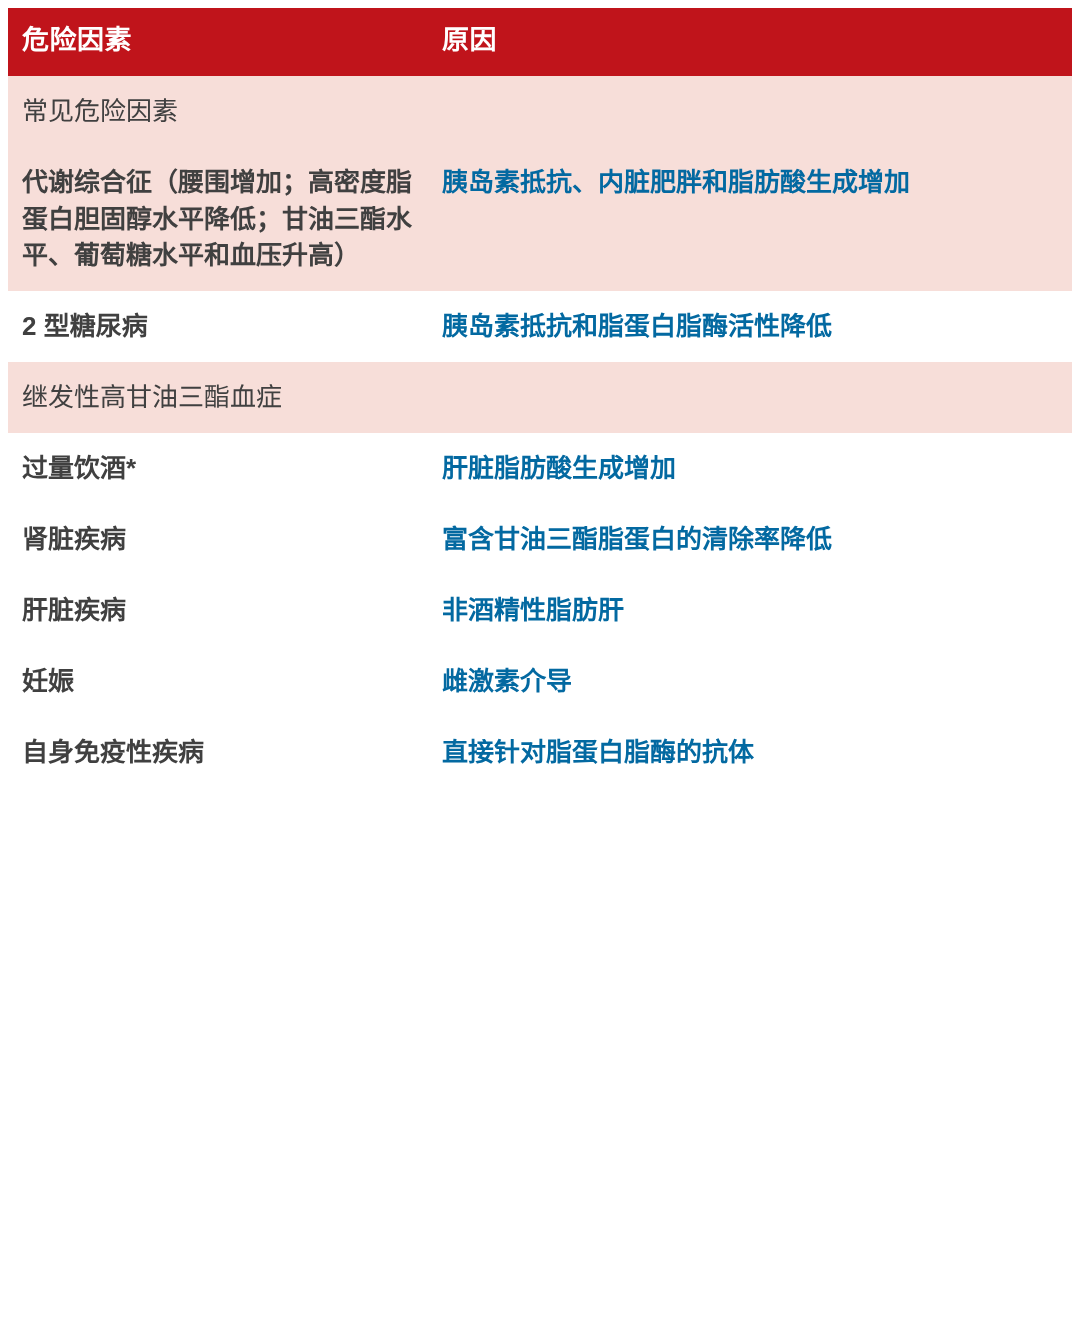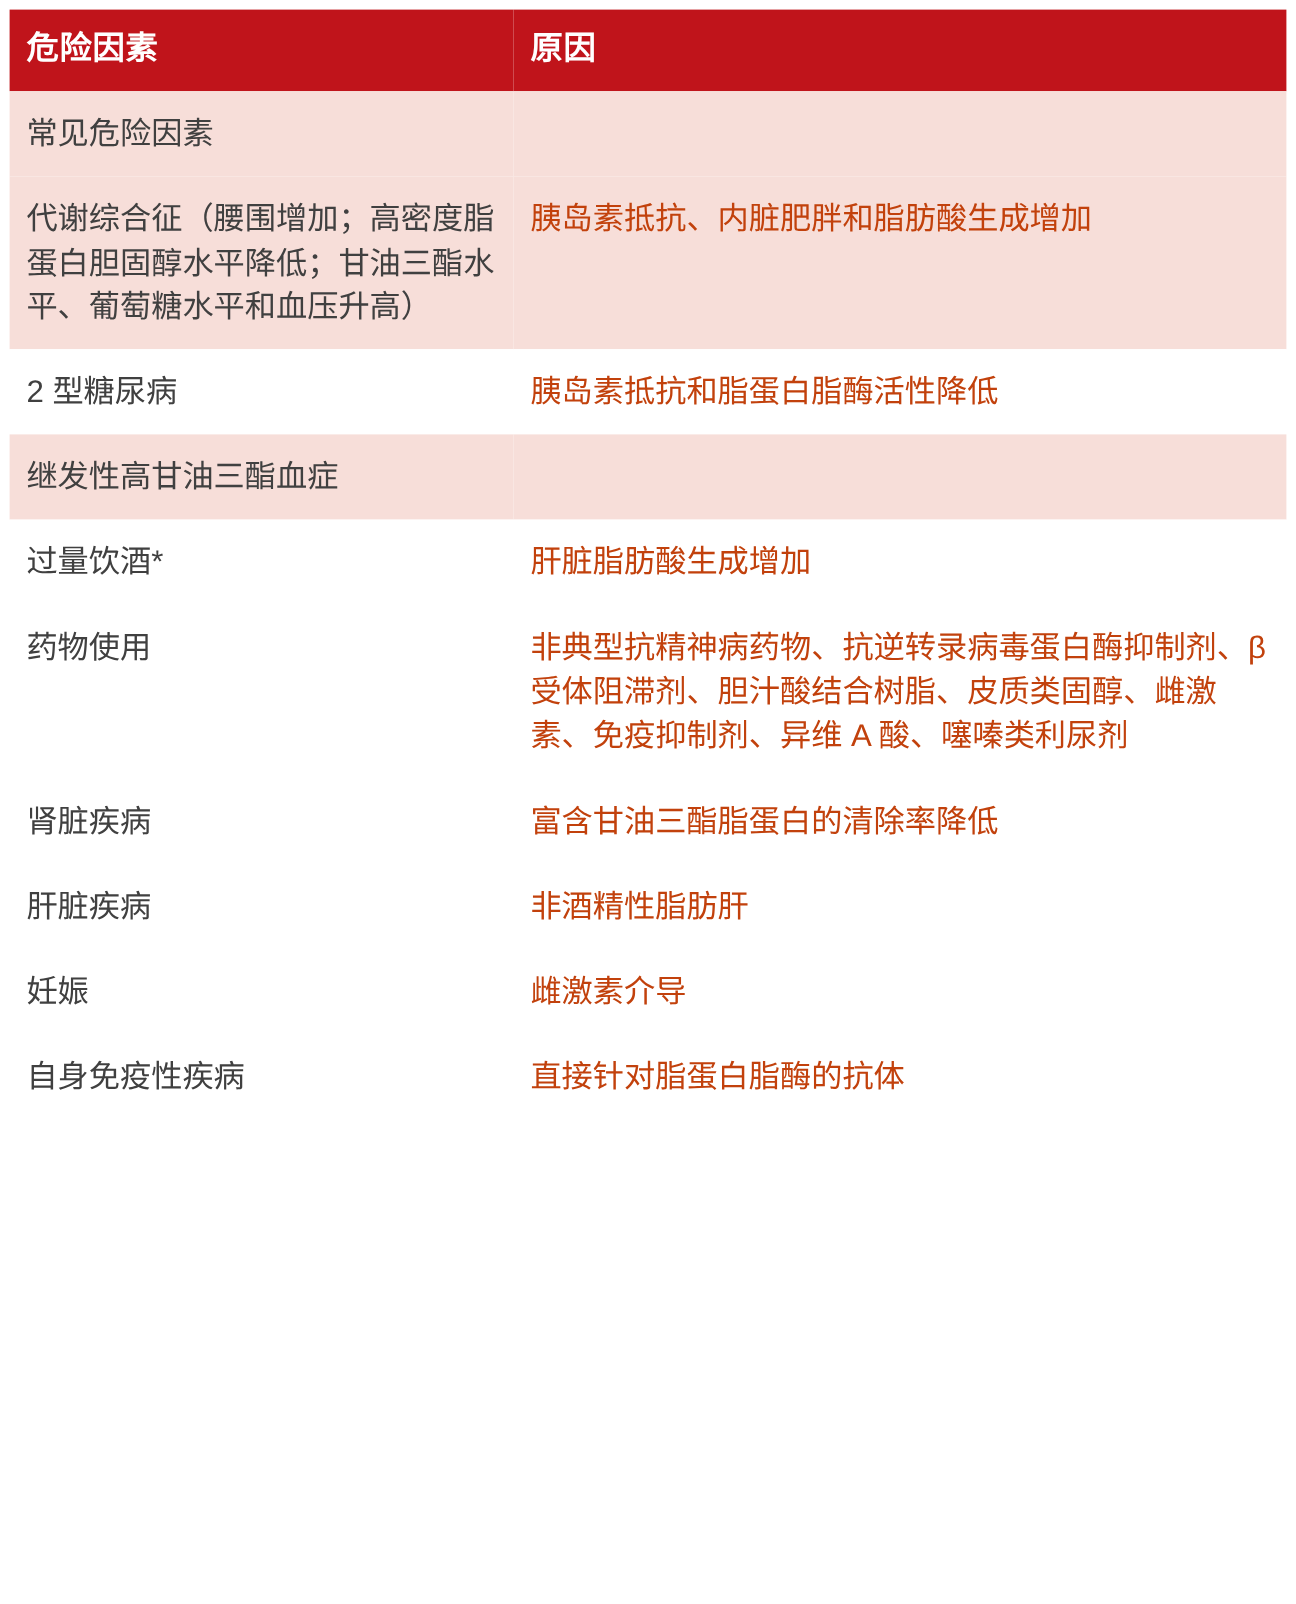--- a/index.html
+++ b/index.html
@@ -37,36 +37,37 @@
     line-height: 1.25;
     letter-spacing: 0.5px;
   }
   tbody td {
     font-size: 26px;
     line-height: 1.42;
     padding: 17px 14px 17px 14px;
     vertical-align: top;
     border: none;
     word-break: break-word;
+    font-weight: bold;
   }
   tbody tr.shade td {
     background: #f7ded9;
   }
   tbody tr.plain td {
     background: #ffffff;
   }
   tbody tr.section td {
     background: #f7ded9;
     font-weight: normal;
   }
   tbody td.col-left {
     color: #404040;
   }
   tbody td.col-right {
-    color: #c2410c;
+    color: #0369a1;
   }
   .footnote-row td {
     background: #ffffff;
     font-size: 26px;
     font-weight: bold;
     padding: 20px 14px 14px 14px;
     line-height: 1.4;
     border-top: 3px solid #d7534f;
   }
 </style>
@@ -100,24 +101,20 @@
       </tr>
       <tr class="section">
         <td class="col-left">继发性高甘油三酯血症</td>
         <td class="col-right"></td>
       </tr>
       <tr class="plain">
         <td class="col-left">过量饮酒*</td>
         <td class="col-right">肝脏脂肪酸生成增加</td>
       </tr>
       <tr class="plain">
-        <td class="col-left">药物使用</td>
-        <td class="col-right">非典型抗精神病药物、抗逆转录病毒蛋白酶抑制剂、β 受体阻滞剂、胆汁酸结合树脂、皮质类固醇、雌激素、免疫抑制剂、异维 A 酸、噻嗪类利尿剂</td>
-      </tr>
-      <tr class="plain">
         <td class="col-left">肾脏疾病</td>
         <td class="col-right">富含甘油三酯脂蛋白的清除率降低</td>
       </tr>
       <tr class="plain">
         <td class="col-left">肝脏疾病</td>
         <td class="col-right">非酒精性脂肪肝</td>
       </tr>
       <tr class="plain">
         <td class="col-left">妊娠</td>
         <td class="col-right">雌激素介导</td>

